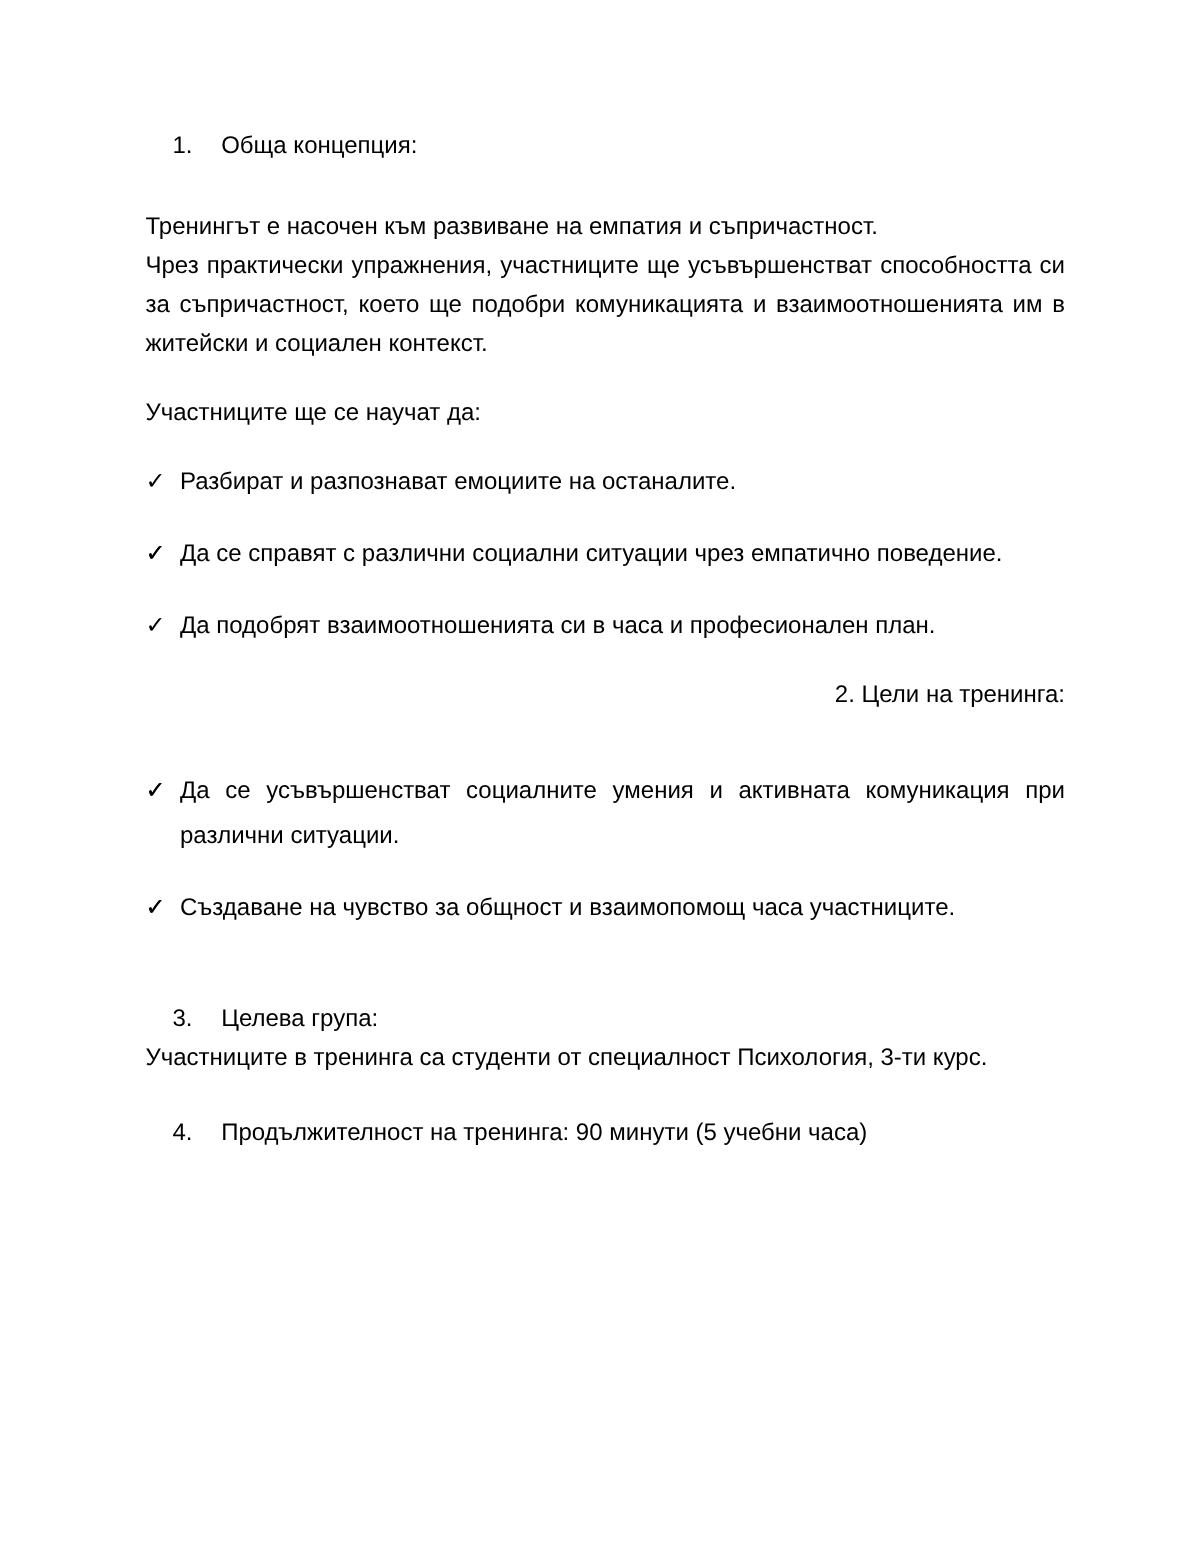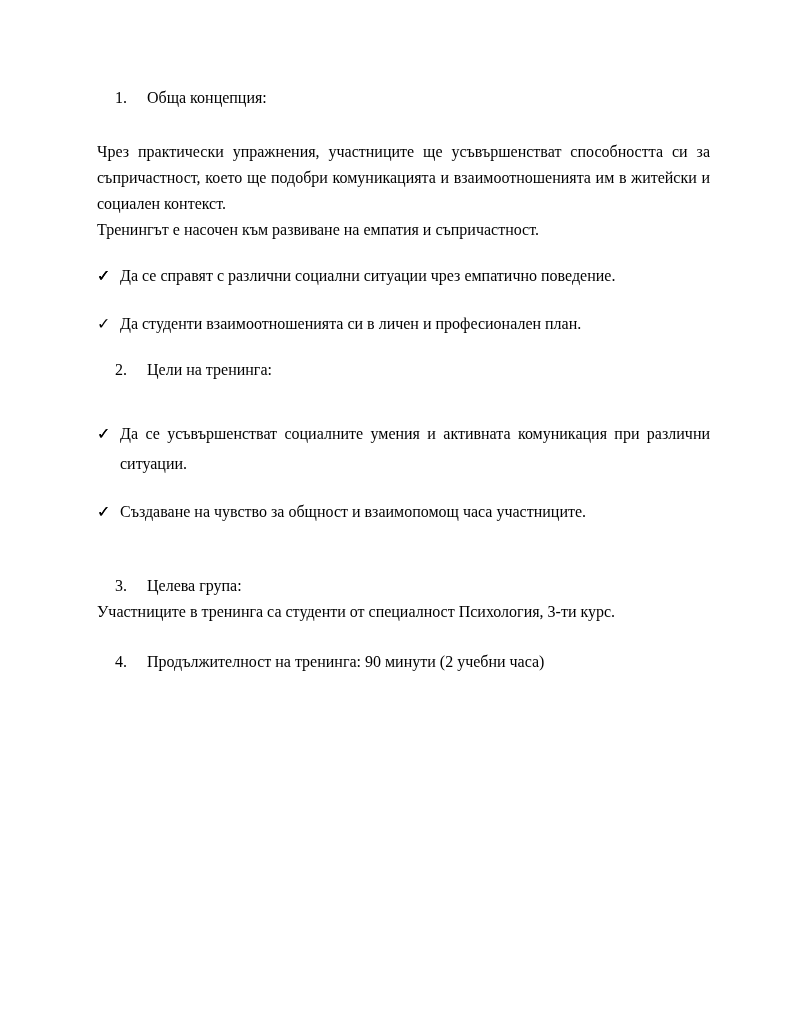--- a/index.html
+++ b/index.html
@@ -6,41 +6,41 @@
     margin: 0;
     padding: 0;
     background: #ffffff;
   }
   .page {
     position: relative;
     width: 800px;
     height: 1035px;
     background: #ffffff;
     overflow: hidden;
-    font-family: Liberation Serif, serif;
+    font-family: Liberation Sans, sans-serif;
     font-size: 16px;
     color: #000000;
   }
   .content {
     position: absolute;
     left: 97px;
     top: 85px;
     width: 613px;
   }
   .num-heading {
     padding-left: 18px;
     line-height: 26px;
     margin: 0;
   }
   .num-heading .num {
     display: inline-block;
     min-width: 28px;
   }
   .h1 { margin-bottom: 28px; }
-  .h2 { margin-top: 8px; margin-bottom: 36px; }
+  .h2 { margin-top: 8px; margin-bottom: 36px; text-align: right; }
   .h3 { margin-top: 46px; }
   .h4 { margin-top: 24px; }
   .para {
     margin: 0;
     line-height: 26px;
   }
   .para.justified {
     text-align: justify;
   }
   .lead-in {
@@ -72,38 +72,40 @@
 <body>
 
 <div class="page">
   <div class="content">
 
     <p class="num-heading h1">
       <span class="num">1.</span>
       <span>Обща концепция:</span>
     </p>
 
+    <p class="para">Тренингът е насочен към развиване на емпатия и съпричастност.</p>
     <p class="para justified">Чрез практически упражнения, участниците ще усъвършенстват способността си за съпричастност, което ще подобри комуникацията и взаимоотношенията им в житейски и социален контекст.</p>
-    <p class="para">Тренингът е насочен към развиване на емпатия и съпричастност.</p>
 
+    <p class="lead-in">Участниците ще се научат да:</p>
 
     <ul class="check-list">
       <li class="check-item">
         <span class="check">✓</span>
+        <span>Разбират и разпознават емоциите на останалите.</span>
       </li>
       <li class="check-item">
         <span class="check">✓</span>
       </li>
       <li class="check-item">
         <span class="check">✓</span>
         <span>Да се справят с различни социални ситуации чрез емпатично поведение.</span>
       </li>
       <li class="check-item">
         <span class="check">✓</span>
-        <span>Да студенти взаимоотношенията си в личен и професионален план.</span>
+        <span>Да подобрят взаимоотношенията си в часа и професионален план.</span>
       </li>
     </ul>
 
     <p class="num-heading h2">
       <span class="num">2.</span>
       <span>Цели на тренинга:</span>
     </p>
 
     <ul class="check-list">
       <li class="check-item">
@@ -123,17 +125,17 @@
     </ul>
 
     <p class="num-heading h3">
       <span class="num">3.</span>
       <span>Целева група:</span>
     </p>
     <p class="para">Участниците в тренинга са студенти от специалност Психология, 3-ти курс.</p>
 
     <p class="num-heading h4">
       <span class="num">4.</span>
-      <span>Продължителност на тренинга: 90 минути (2 учебни часа)</span>
+      <span>Продължителност на тренинга: 90 минути (5 учебни часа)</span>
     </p>
 
   </div>
 </div>
 
 </body></html>

